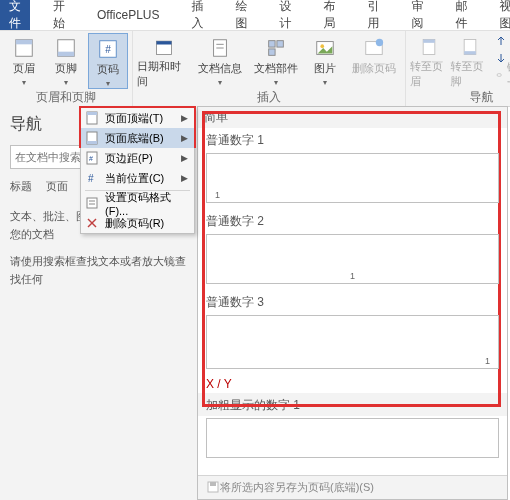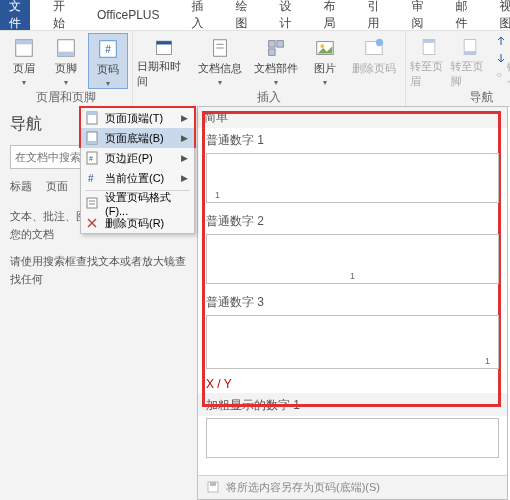--- a/index.html
+++ b/index.html
@@ -42,21 +42,21 @@
   .gallery { position: absolute; left: 197px; top: 106px; right: 2px; bottom: 0; background: #fff; border: 1px solid #c0c0c0; overflow: hidden; z-index: 40; }
   .red-outline-gallery { position: absolute; top: 4px; left: 4px; right: 6px; height: 296px; border: 3px solid #e03030; pointer-events: none; }
   .gal-section-label { font-size: 12px; color: #555; background: #f3f3f3; padding: 2px 6px; }
   .gal-item-label { font-size: 12px; color: #555; padding: 4px 8px 2px 8px; }
   .gal-preview { margin: 2px 8px 6px 8px; height: 50px; border: 1px solid #c0c0c0; background: #fff; position: relative; }
   .gal-preview.tall { height: 54px; }
   .gal-preview .num-left { position: absolute; left: 8px; bottom: 2px; font-size: 9px; color: #666; }
   .gal-preview .num-center { position: absolute; left: 50%; bottom: 2px; transform: translateX(-50%); font-size: 9px; color: #666; }
   .gal-preview .num-right { position: absolute; right: 8px; bottom: 2px; font-size: 9px; color: #666; }
   .xy { font-size: 12px; color: #b00; padding: 2px 8px; }
-  .gal-footer { position: absolute; left: 0; right: 0; bottom: 0; background: #f3f3f3; border-top: 1px solid #d4d4d4; font-size: 11px; color: #888; padding: 4px 8px; display: flex; align-items: flex-start; gap: 6px; }
+  .gal-footer { position: absolute; left: 0; right: 0; bottom: 0; background: #f3f3f3; border-top: 1px solid #d4d4d4; font-size: 11px; color: #888; padding: 4px 8px; display: flex; align-items: flex-start; }
 
   .chev { font-size: 8px; color: #666; }
 </style>
 </head>
 <body>
 
 <div class="titlebar">
   <div class="tabs">
     <div class="tab file">文件</div>
     <div class="tab">开始</div>

